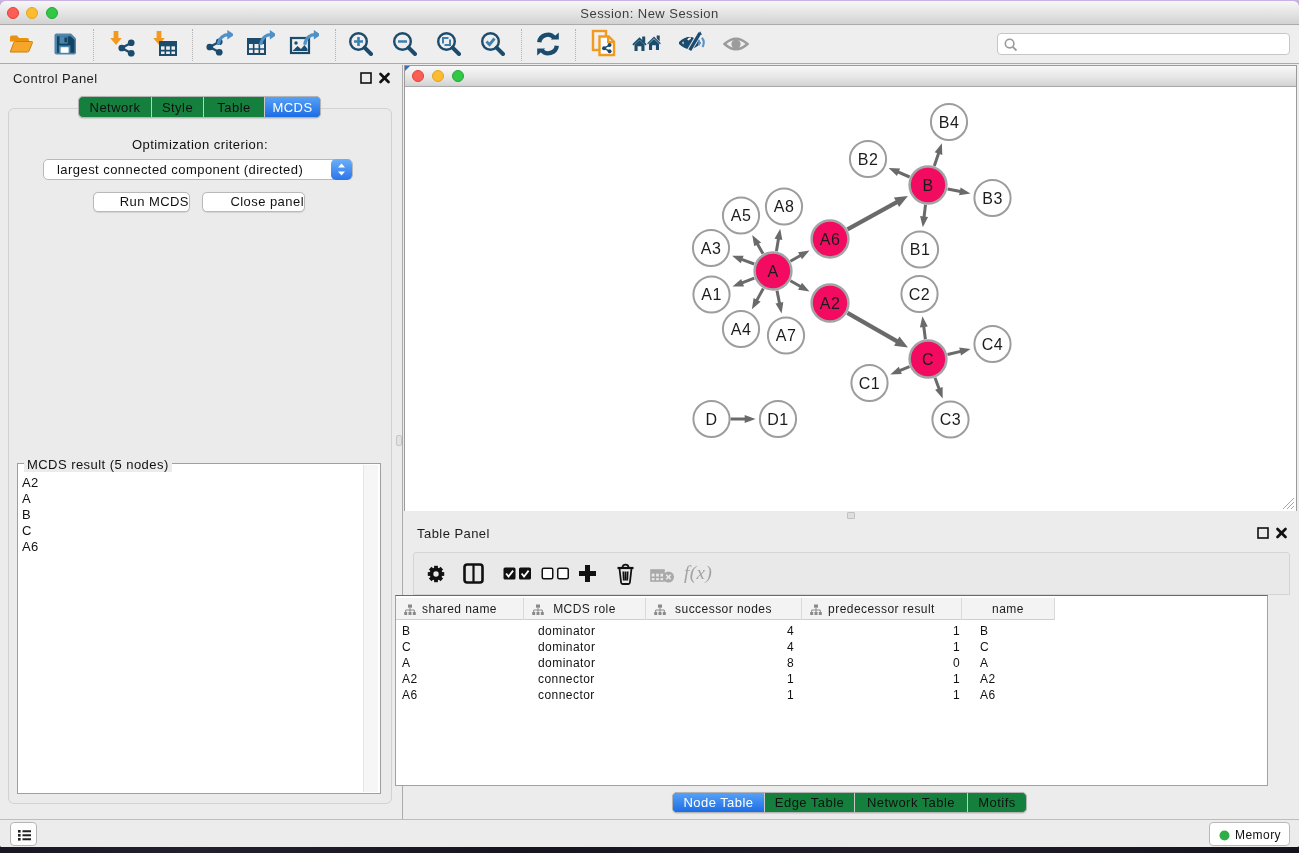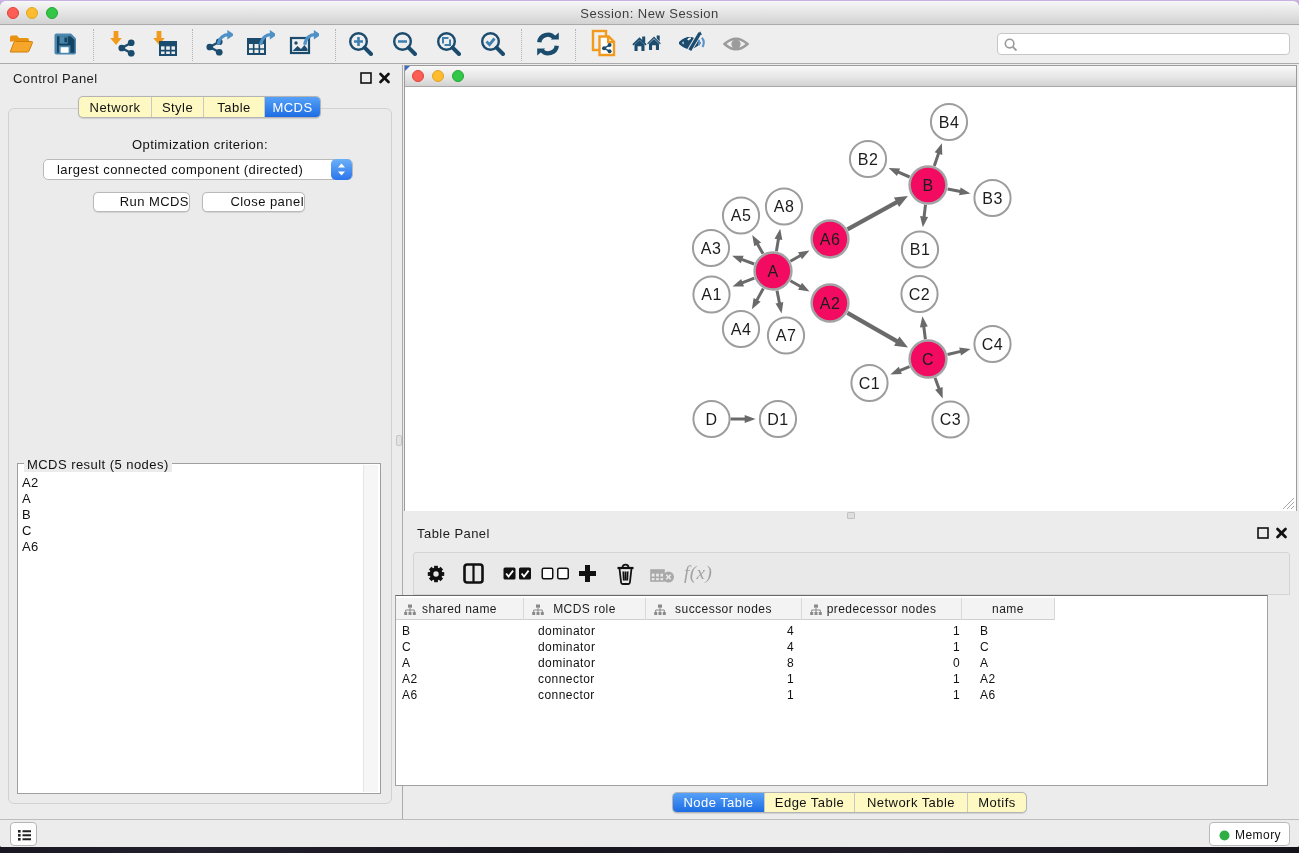--- a/index.html
+++ b/index.html
@@ -13,21 +13,21 @@
 .tl.y{background:#fdbc2f;border:1px solid #e0a522}
 .tl.g{background:#33c748;border:1px solid #23a734}
 #title{width:100%;text-align:center;top:5px;font-size:13px;color:#3e3e3e}
 #toolbar{left:0;top:25px;width:100%;height:38px;background:#eeeeee;border-bottom:1px solid #ababab}
 .tsep{top:3px;width:1px;height:32px;border-left:1px dotted #b3b3b3}
 #search{left:997px;top:7px;width:293px;height:22px;background:#fff;border:1px solid #c6c6c6;border-radius:4px}
 #statusbar{left:0;top:818px;width:100%;height:28px;border-top:1px solid #bdbdbd;background:#ececec}
 
 #cp-title{left:13px;top:70px;font-size:13px;color:#1d1d1d}
 #cp-inner{left:8px;top:107px;width:384px;height:696px;border:1px solid #d2d2d2;border-radius:6px;background:#ebebeb}
-.seg{position:absolute;display:flex;border:1px solid #b4b4b4;border-radius:5px;background:#fef9c3;overflow:hidden;box-shadow:0 .5px 1px rgba(0,0,0,.12)}
+.seg{position:absolute;display:flex;border:1px solid #b4b4b4;border-radius:5px;background:#15803d;overflow:hidden;box-shadow:0 .5px 1px rgba(0,0,0,.12)}
 .seg div{font-size:13px;color:#111;text-align:center;border-left:1px solid #c8c8c8;display:flex;align-items:center;justify-content:center}
 .seg div:first-child{border-left:none}
 .seg div.sel{background:linear-gradient(#56a1f7,#1c6de4);color:#fff}
 #cp-tabs{left:78px;top:95px;height:22px}
 #opt-label{left:0;top:136px;width:400px;text-align:center;font-size:13px;color:#111}
 #cp-select{left:43px;top:158px;width:310px;height:21px;background:#fff;border:1px solid #b9b9b9;border-radius:5px;font-size:13px;color:#111;line-height:19px;padding-left:13px}
 #cp-stepper{right:0;top:-1px;width:21px;height:21px;border-radius:5px;background:linear-gradient(#6cb0f8,#2a75ec)}
 .btn{position:absolute;height:20px;background:#fff;border:1px solid #b9b9b9;border-radius:5px;font-size:13px;color:#111;text-align:right;line-height:18px;box-shadow:0 .5px 1px rgba(0,0,0,.1)}
 #fieldset{left:17px;top:462px;width:364px;height:331px;border:1px solid #9f9f9f}
 #fs-label{left:24px;top:456px;background:#ebebeb;padding:0 3px;font-size:13px;color:#111;z-index:5}
@@ -454,21 +454,21 @@
           <line x1="6" y1="3.7" x2="6" y2="6"></line>
           <line x1="1.7" y1="6" x2="10.3" y2="6"></line>
           <line x1="1.7" y1="6" x2="1.7" y2="8"></line>
           <line x1="6" y1="6" x2="6" y2="8"></line>
           <line x1="10.3" y1="6" x2="10.3" y2="8"></line>
         </g>
         <rect x="0.2" y="8" width="3" height="3" fill="#8a8a8a"></rect>
         <rect x="4.5" y="8" width="3" height="3" fill="#8a8a8a"></rect>
         <rect x="8.8" y="8" width="3" height="3" fill="#8a8a8a"></rect>
       </svg>
-<div class="abs th" style="left:406px;width:160px">predecessor nodes</div>
+<div class="abs th" style="left:406px;width:160px">predecessor result</div>
 <svg class="abs" style="left:414px;top:8px" width="12" height="12" viewBox="0 0 12 12">
         <rect x="4" y="0.5" width="4" height="3.2" fill="#8a8a8a"></rect>
         <g stroke="#8a8a8a" stroke-width="1">
           <line x1="6" y1="3.7" x2="6" y2="6"></line>
           <line x1="1.7" y1="6" x2="10.3" y2="6"></line>
           <line x1="1.7" y1="6" x2="1.7" y2="8"></line>
           <line x1="6" y1="6" x2="6" y2="8"></line>
           <line x1="10.3" y1="6" x2="10.3" y2="8"></line>
         </g>
         <rect x="0.2" y="8" width="3" height="3" fill="#8a8a8a"></rect>

